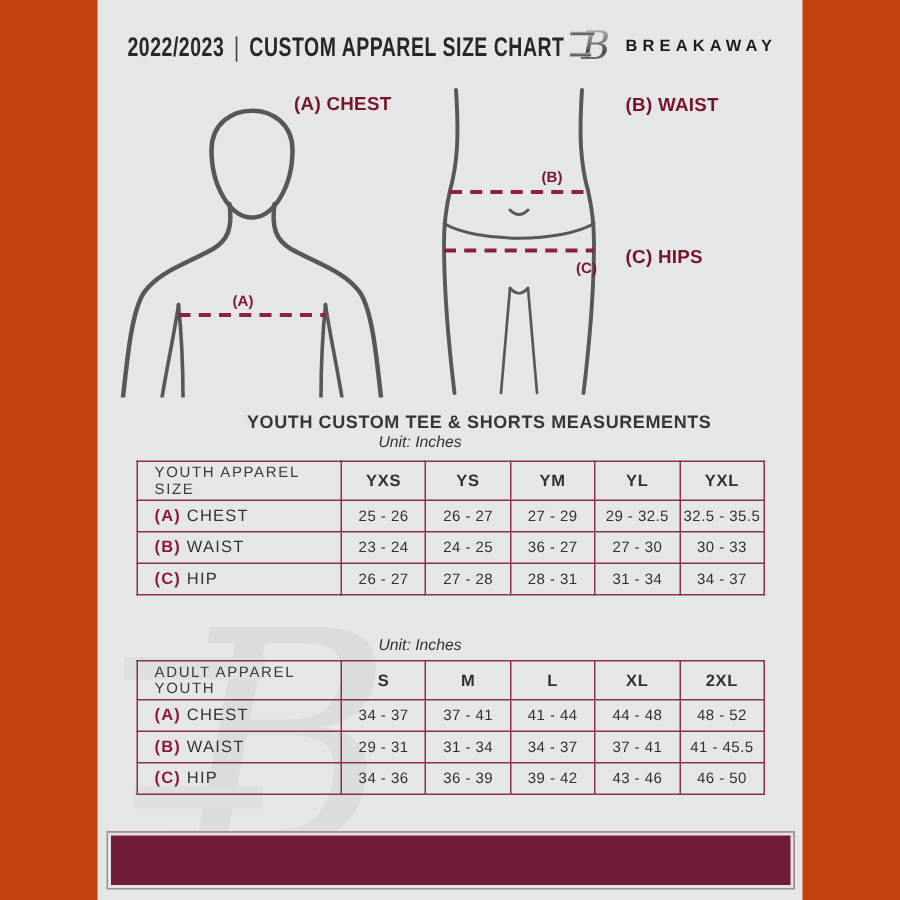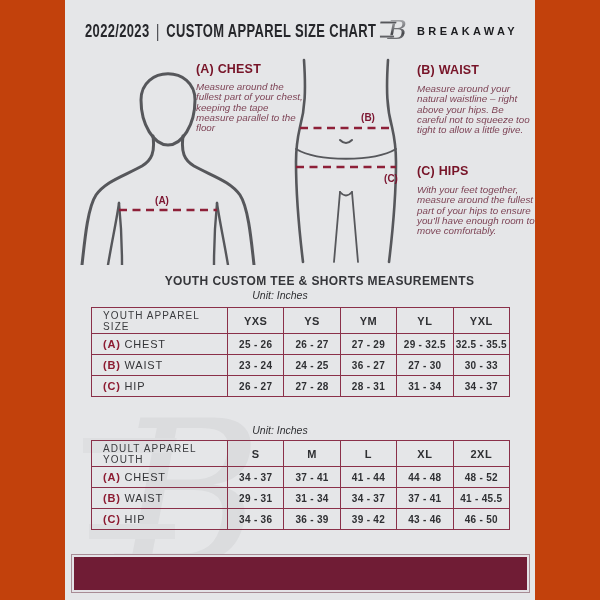--- a/index.html
+++ b/index.html
@@ -45,21 +45,21 @@
   .youth table { height:88px; } .adult table { height:89px; }
   th, td { border:1px solid #8a3049; overflow:hidden; }
   th:first-child, td:first-child { width:136px; }
   thead tr { height:26px; }
   tbody tr { height:21px; }
   .h-label { font-size:10px; font-weight:normal; letter-spacing:1.1px; color:#3a3b3e;
     text-align:left; padding-left:11px; }
   .h-size { font-size:11px; font-weight:bold; color:#2f3033; text-align:center; letter-spacing:.5px; }
   .r-label { font-size:11px; color:#333437; text-align:left; padding-left:11px; letter-spacing:.8px; }
   .key { color:#8c1b31; font-weight:bold; }
-  .val { font-size:10px; color:#2f3033; text-align:center; letter-spacing:.3px;font-weight:bold; }
+  .val { font-size:10px; color:#2f3033; text-align:center; letter-spacing:.3px; }
 
   
   .watermark { position:absolute; left:18px; top:396px; z-index:0; opacity:.75; }
   .footer-bar { position:absolute; left:7px; top:555px; width:457px; height:37px; z-index:2;
     background:#701c35; border:2px solid #e4e3e7; box-shadow:0 0 0 1px #a88c95; }
 </style>
 </head>
 <body>
 
 <div class="stage">
@@ -108,27 +108,24 @@
         <path class="outline" stroke-width="1.8" d="M 52,135 C 50,160 48,183 46,205"></path>
         <path class="outline" stroke-width="1.8" d="M 64,135 C 66,160 68,183 70,205"></path>
       </g>
       <path class="dash" d="M 12,71 L 104,71"></path>
       <path class="dash" d="M 8,110 L 108,110"></path>
       <text class="fig-label" x="80" y="64" text-anchor="middle">(B)</text>
       <text class="fig-label" x="103" y="125" text-anchor="middle">(C)</text>
     </svg>
 
     <div class="m-head mh-a">(A) CHEST</div>
-    <div class="m-para mp-a">Measure around the fullest part of your chest, keeping the tape measure parallel to the floor</div>
 
     <div class="m-head mh-b">(B) WAIST</div>
-    <div class="m-para mp-b">Measure around your natural waistline – right above your hips. Be careful not to squeeze too tight to allow a little give.</div>
 
     <div class="m-head mh-c">(C) HIPS</div>
-    <div class="m-para mp-c">With your feet together, measure around the fullest part of your hips to ensure you’ll have enough room to move comfortably.</div>
 
     <div class="tbl-title yt">YOUTH CUSTOM TEE &amp; SHORTS MEASUREMENTS</div>
     <div class="tbl-unit yu">Unit: Inches</div>
     <div class="tbl-host youth">
         <table>
           <thead>
             <tr>
               <th class="h-label">YOUTH APPAREL SIZE</th>
               <th class="h-size">YXS</th>
               <th class="h-size">YS</th>

